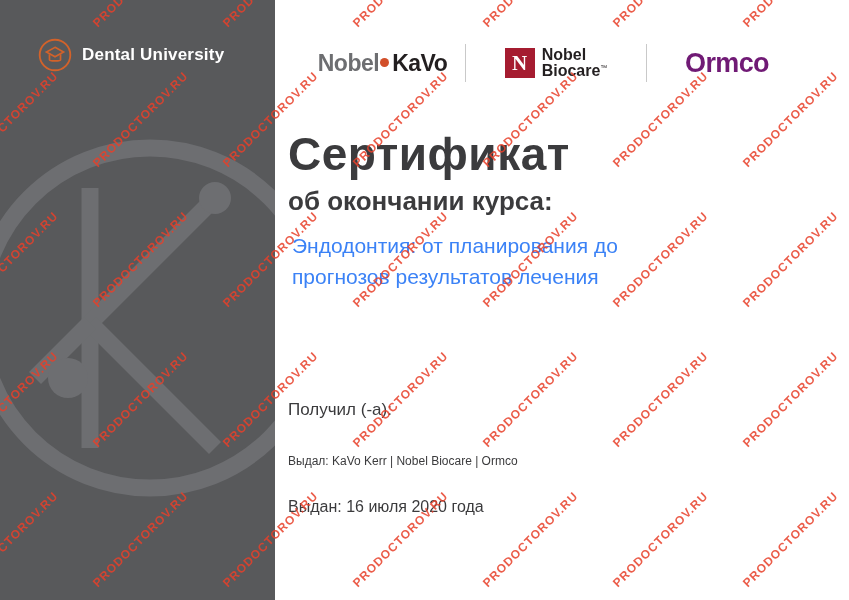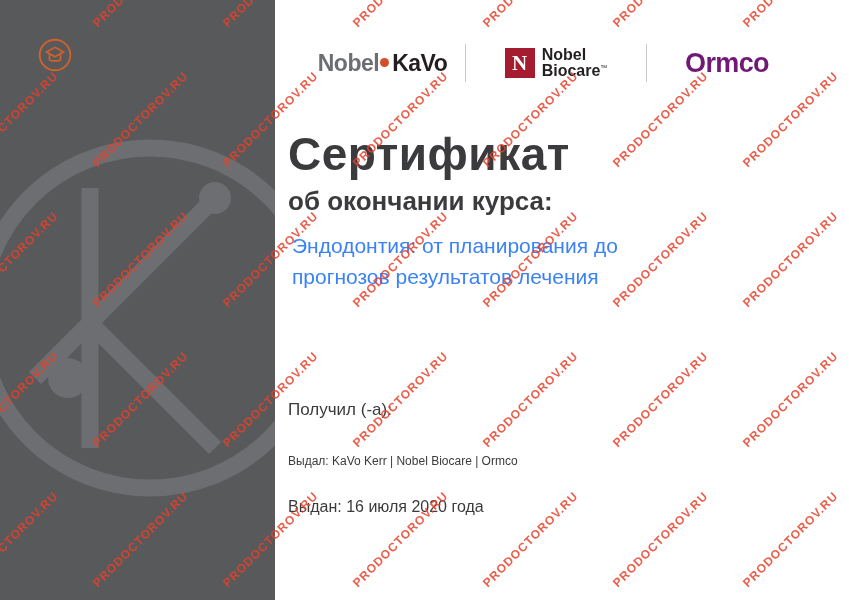--- a/index.html
+++ b/index.html
@@ -222,20 +222,21 @@
       <circle cx="128" cy="270" r="20" fill="#6d6e71"></circle>
       <circle cx="275" cy="90" r="16" fill="#6d6e71"></circle>
     </svg>
 
     <div class="du-logo">
       <svg class="du-mark" viewBox="0 0 40 40">
         <circle cx="20" cy="20" r="18" fill="none" stroke="#d2622a" stroke-width="2.2"></circle>
         <path d="M20 11 L30 16.5 L20 22 L10 16.5 Z" fill="none" stroke="#d2622a" stroke-width="2"></path>
         <path d="M13.5 19 L13.5 25.5 C13.5 27.5 26.5 27.5 26.5 25.5 L26.5 19" fill="none" stroke="#d2622a" stroke-width="2"></path>
       </svg>
+      <span class="du-text">Dental University</span>
     </div>
   </div>
 
   <div class="brand-bar">
 
     <div class="brand-item brand-kavo">
       <span class="kavo-text">Nobel</span>
       <span class="kavo-dot"></span>
       <span class="kerr-text">KaVo</span>
     </div>

